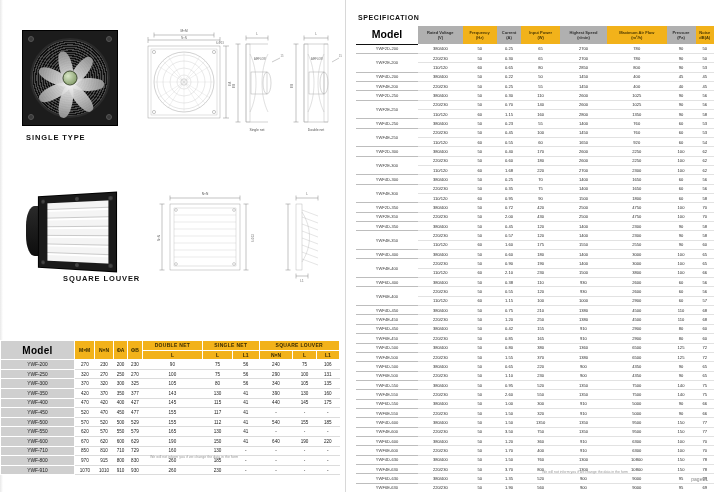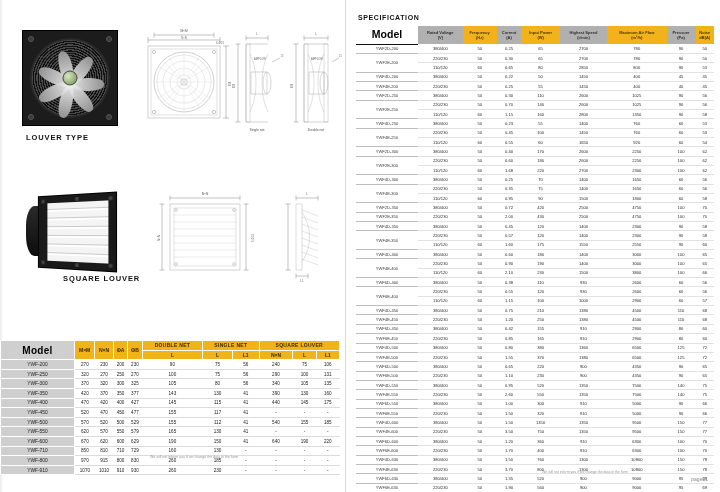--- a/index.html
+++ b/index.html
@@ -102,21 +102,21 @@
         <div class="blade" style="transform:rotate(0deg)"></div>
         <div class="blade" style="transform:rotate(51deg)"></div>
         <div class="blade" style="transform:rotate(103deg)"></div>
         <div class="blade" style="transform:rotate(154deg)"></div>
         <div class="blade" style="transform:rotate(206deg)"></div>
         <div class="blade" style="transform:rotate(257deg)"></div>
         <div class="blade" style="transform:rotate(309deg)"></div>
       </div>
       <div class="hub"></div>
     </div>
-    <div class="caption cap-square">LOUVER  TYPE</div>
+    <div class="caption cap-square">SINGLE  TYPE</div>
 
     <div class="draw" style="left:130px; top:28px;">
       <svg width="105" height="105" viewBox="0 0 105 105">
         <g stroke="#8a8a8a" stroke-width="0.4" fill="none">
           <rect x="18" y="18" width="72" height="72"></rect>
           <rect x="21" y="21" width="66" height="66" stroke="#b5b5b5"></rect>
           <circle cx="54" cy="54" r="30"></circle>
           <circle cx="54" cy="54" r="27" stroke="#c0c0c0"></circle>
           <circle cx="54" cy="54" r="21" stroke="#c8c8c8"></circle>
           <circle cx="54" cy="54" r="14" stroke="#c8c8c8"></circle>

